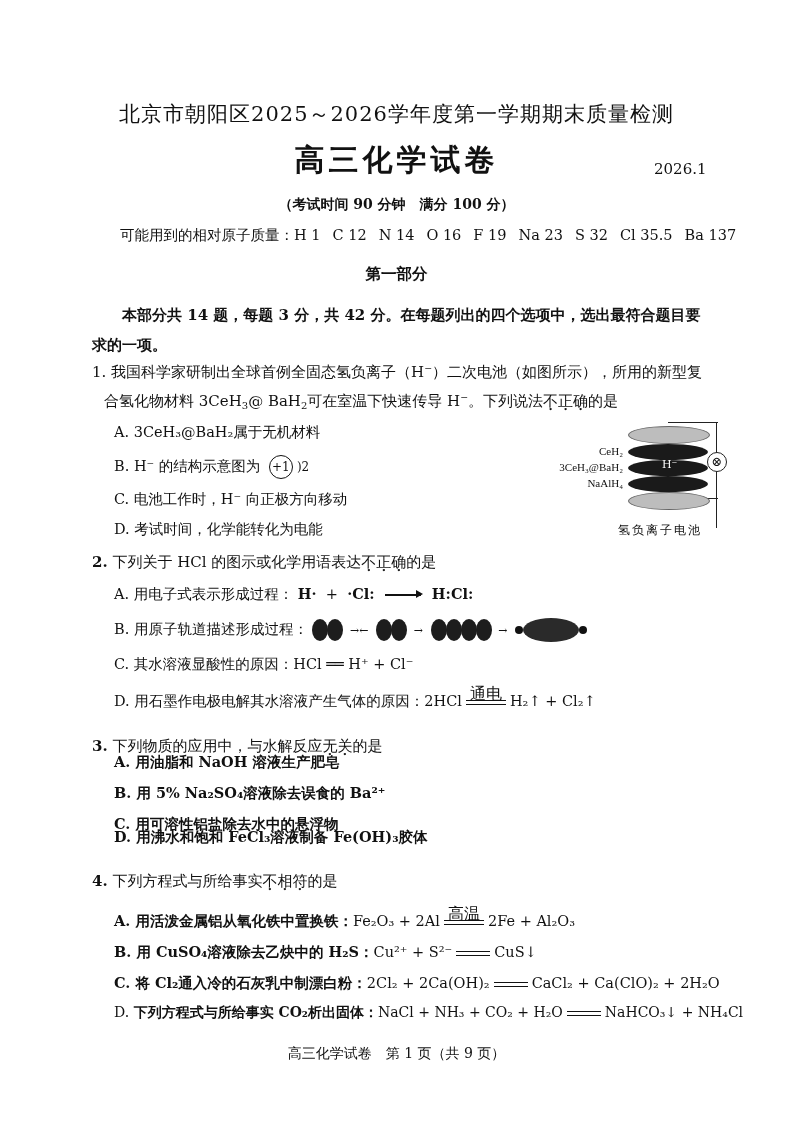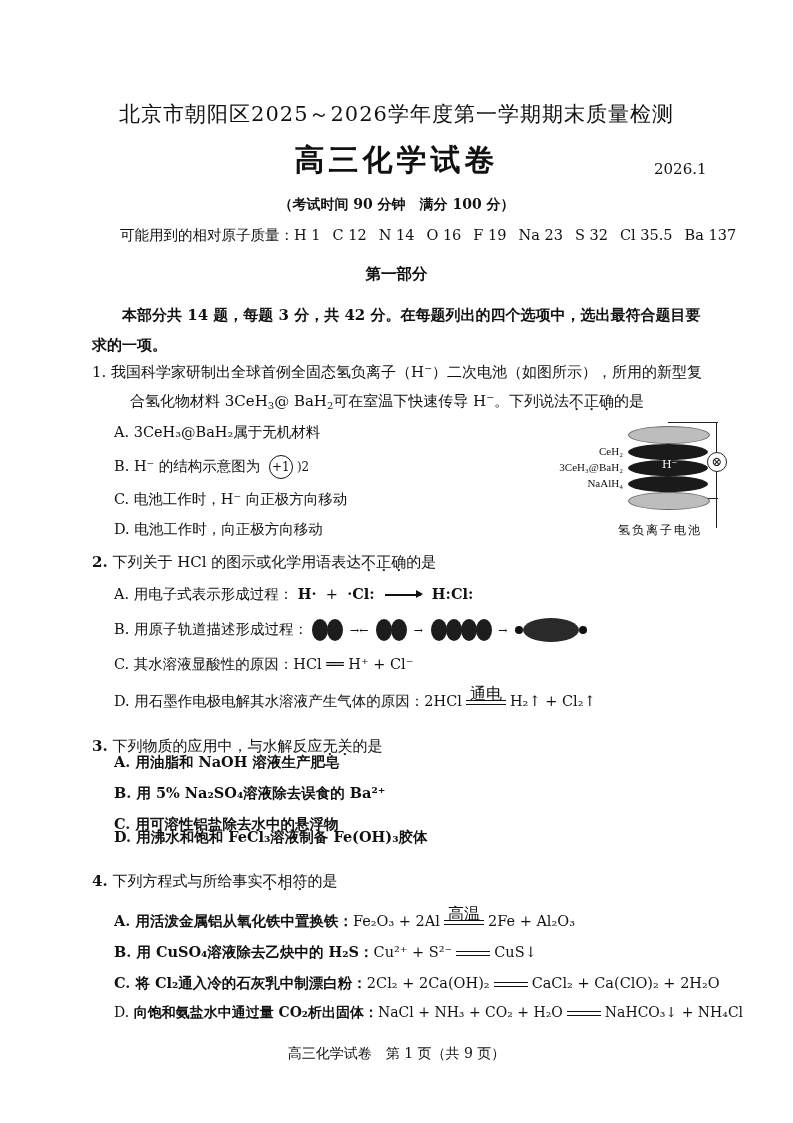--- a/index.html
+++ b/index.html
@@ -59,35 +59,35 @@
   <span>可能用到的相对原子质量：</span><span>H 1</span><span class="el">C 12</span><span class="el">N 14</span><span class="el">O 16</span><span class="el">F 19</span><span class="el">Na 23</span><span class="el">S 32</span><span class="el">Cl 35.5</span><span class="el">Ba 137</span>
 </div>
 
 <div class="abs section-title">第一部分</div>
 <div class="abs intro">本部分共 14 题，每题 3 分，共 42 分。在每题列出的四个选项中，选出最符合题目要求的一项。</div>
 
 <div class="abs q-stem" style="left:92px; top:363px;">
   <span>1.</span>
   <span>我国科学家研制出全球首例全固态氢负离子（H⁻）二次电池（如图所示），所用的新型复</span>
 </div>
-<div class="abs q-stem" style="left:130px; top:392px;">
+<div class="abs q-stem" style="left:104px; top:392px;">
   <span>合氢化物材料 3CeH</span><sub>3</sub><span>@ BaH</span><sub>2</sub><span>可在室温下快速传导 H⁻。下列说法</span><span class="emph">不</span><span class="emph">正</span><span class="emph">确</span><span>的是</span>
 </div>
 <div class="abs opt" style="left:114px; top:423px;">
   <span>A.</span>&nbsp;<span>3CeH₃@BaH₂属于无机材料</span>
 </div>
 <div class="abs opt" style="left:114px; top:455px;">
   <span>B.</span>&nbsp;<span>H⁻ 的结构示意图为</span>
   <span class="struct-circle">+1</span><span class="struct-arc">)<span>2</span></span>
 </div>
 <div class="abs opt" style="left:114px; top:490px;">
   <span>C.</span>&nbsp;<span>电池工作时，H⁻ 向正极方向移动</span>
 </div>
 <div class="abs opt" style="left:114px; top:520px;">
-  <span>D.</span>&nbsp;<span>电池工作时，向正极方向移动</span>
+  <span>D.</span>&nbsp;<span>考试时间，化学能转化为电能</span>
 </div>
 
 <div class="abs battery">
   <div class="wire" style="left:138px; top:4px; width:50px; height:0; border-width:1.5px 0 0 0;"></div>
   <div class="wire" style="left:186px; top:4px; width:0; height:106px; border-width:0 0 0 1.5px;"></div>
   <div class="wire" style="left:138px; top:80px; width:50px; height:0; border-width:1.5px 0 0 0;"></div>
   <div class="disc light" style="top:8px;"></div>
   <div class="disc dark" style="top:26px;"></div>
   <div class="disc dark" style="top:42px;"></div>
   <div class="disc dark" style="top:58px;"></div>
@@ -153,16 +153,16 @@
 <div class="abs opt bold" style="left:114px; top:912px;">
   <span>A.</span>&nbsp;<span>用活泼金属铝从氧化铁中置换铁：</span><span style="font-weight:normal;">Fe₂O₃ + 2Al</span><span class="eq-cond"><span class="cond" style="font-weight:normal;">高温</span></span><span style="font-weight:normal;">2Fe + Al₂O₃</span>
 </div>
 <div class="abs opt bold" style="left:114px; top:943px;">
   <span>B.</span>&nbsp;<span>用 CuSO₄溶液除去乙炔中的 H₂S：</span><span style="font-weight:normal;">Cu²⁺ + S²⁻</span><span class="eq-sign"></span><span style="font-weight:normal;margin-top:8px;">CuS↓</span>
 </div>
 <div class="abs opt bold" style="left:114px; top:974px;">
   <span>C.</span>&nbsp;<span>将 Cl₂通入冷的石灰乳中制漂白粉：</span><span style="font-weight:normal;">2Cl₂ + 2Ca(OH)₂</span><span class="eq-sign"></span><span style="font-weight:normal;text-align:right;">CaCl₂ + Ca(ClO)₂ + 2H₂O</span>
 </div>
 <div class="abs opt" style="left:114px; top:1004px; font-size:14px;">
-  <span>D.</span>&nbsp;<span style="font-weight:bold;">向饱和氨盐水中通过量 CO₂析出固体：</span><span>NaCl + NH₃ + CO₂ + H₂O</span><span class="eq-sign"></span><span>NaHCO₃↓ + NH₄Cl</span>
+  <span>D.</span>&nbsp;<span style="font-weight:bold;">下列方程式与所给事实 CO₂析出固体：</span><span>NaCl + NH₃ + CO₂ + H₂O</span><span class="eq-sign"></span><span>NaHCO₃↓ + NH₄Cl</span>
 </div>
 
 <div class="abs footer">高三化学试卷　第 1 页（共 9 页）</div>
 
 </body></html>

